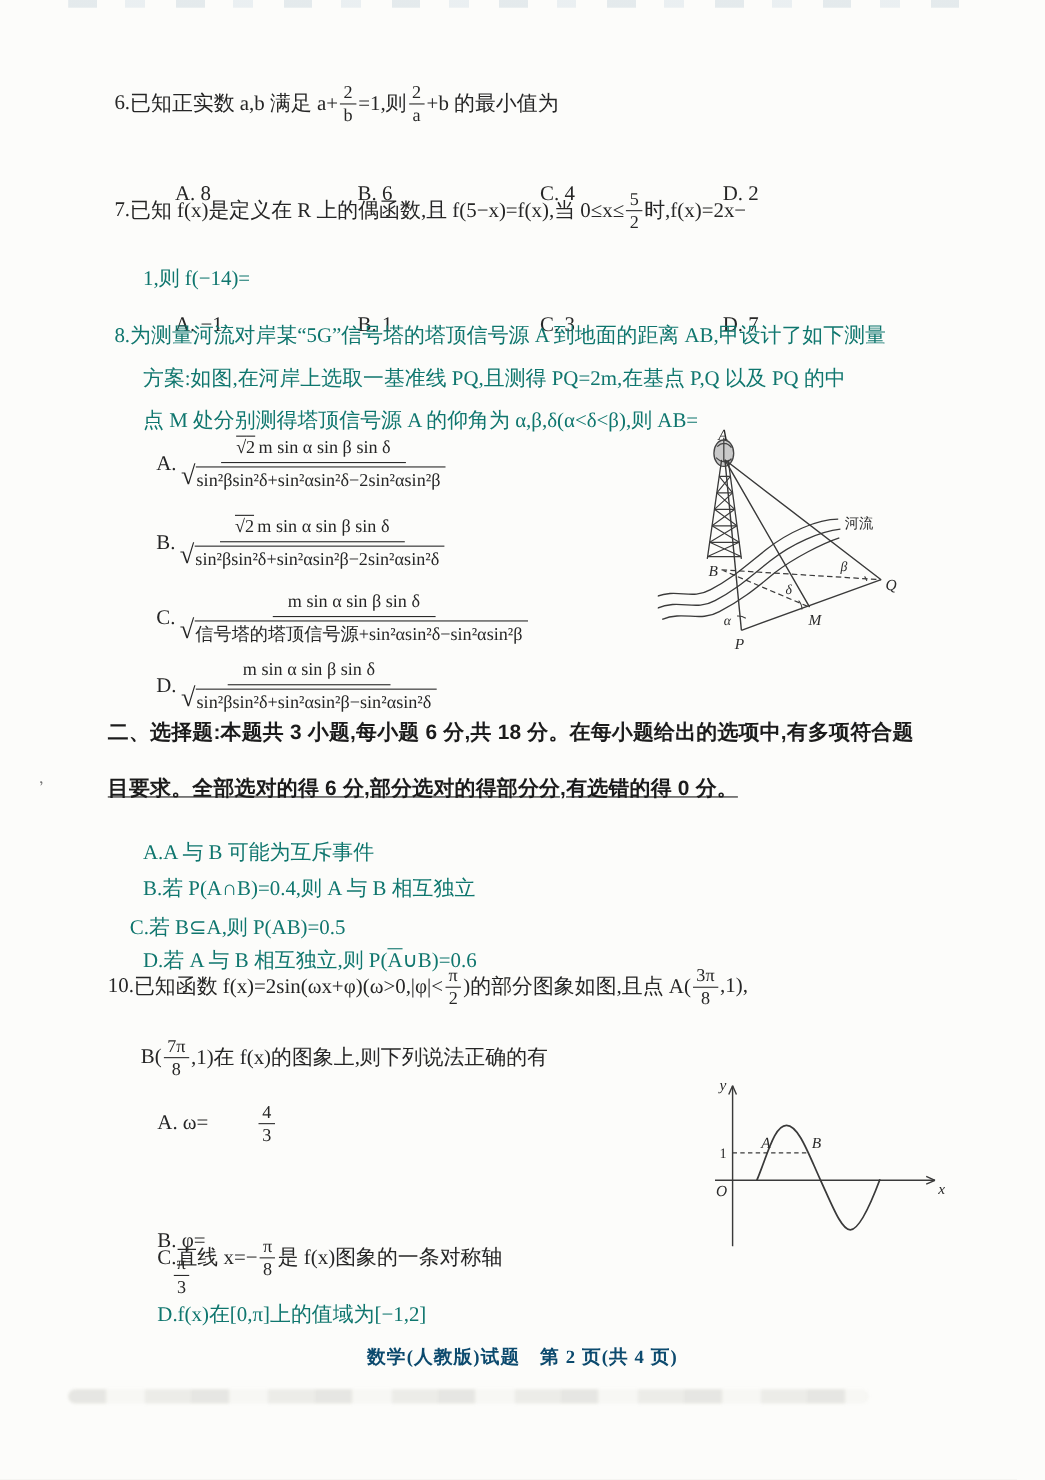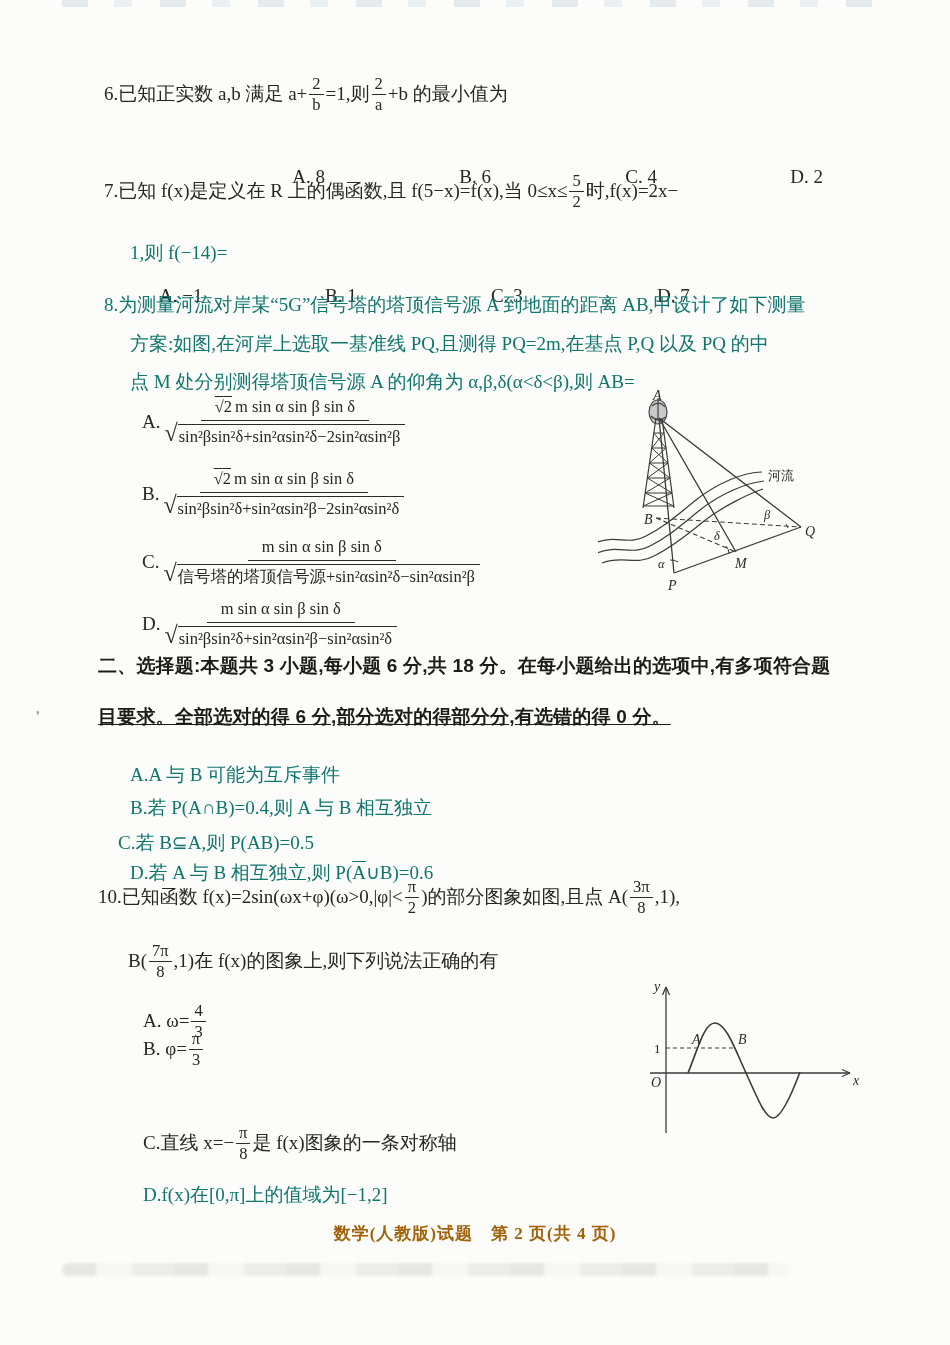--- a/index.html
+++ b/index.html
@@ -20,21 +20,21 @@
   .bf-den{display:flex;align-items:flex-start;padding-top:3px;white-space:pre;}
   .rad-sign{font-size:24px;line-height:.9;transform:translateY(-1px);}
   .radicand{border-top:1.4px solid #2a2a2a;padding:3px 5px 0 1px;}
   .sq2{text-decoration:overline;margin-right:3px;}
   .sq2::before{content:"√";}
   .sq2:empty{display:none;}
   .ov{text-decoration:overline;}
   .optrow{position:absolute;white-space:pre;font-size:19px;}
   .optrow span{display:inline-block;width:166px;}
   .footer{position:absolute;top:1222px;left:0;width:100%;text-align:center;
-          font-size:17px;font-weight:bold;color:#a16207;letter-spacing:1px;}
+          font-size:17px;font-weight:bold;color:#0c4a6e;letter-spacing:1px;}
   .top-noise{position:absolute;top:0;left:62px;width:828px;height:7px;opacity:.85;
     background:repeating-linear-gradient(90deg,#e0e7ea 0 26px,transparent 26px 52px,#e7edf0 52px 70px,transparent 70px 98px);}
   .bottom-smudge{position:absolute;top:1263px;left:62px;width:728px;height:13px;border-radius:7px;
     background:repeating-linear-gradient(90deg,rgba(145,145,132,.20) 0 34px,rgba(185,185,172,.08) 34px 70px,rgba(155,155,142,.16) 70px 112px);
     filter:blur(1.6px);}
   .stray-mark{position:absolute;top:708px;left:36px;font-size:15px;color:#6f6f6f;transform:rotate(-12deg);}
   svg text{font-family:"Liberation Serif", serif;}
   .svg-var{font-style:italic;font-size:14px;fill:#2a2a2a;}
   .svg-greek{font-style:italic;font-size:12.5px;fill:#2a2a2a;}
   .svg-cjk{font-size:13px;fill:#2a2a2a;}
@@ -43,21 +43,21 @@
 <body>
 
 <div class="page">
 
   <div class="top-noise"></div>
   <div class="stray-mark">ʼ</div>
 
   <div class="flexline" style="top:75px;left:104px;">
     <span>6.</span><span>已知正实数 a,b 满足 a+</span><span class="frac"><span class="fn">2</span><span class="fd">b</span></span><span>=1,则</span><span class="frac"><span class="fn">2</span><span class="fd">a</span></span><span>+b 的最小值为</span>
   </div>
-  <div class="optrow" style="top:144px;left:140px;text-align:right;">
+  <div class="optrow" style="top:144px;left:140px;">
     <span>A. 8</span><span>B. 6</span><span>C. 4</span><span>D. 2</span>
   </div>
 
   <div class="flexline" style="top:172px;left:104px;">
     <span>7.</span><span>已知 f(x)是定义在 R 上的偶函数,且 f(5−x)=f(x),当 0≤x≤</span><span class="frac"><span class="fn">5</span><span class="fd">2</span></span><span>时,f(x)=2x−</span>
   </div>
   <div class="line" style="top:240px;left:130px;">1,则 f(−14)=</div>
   <div class="optrow" style="top:263px;left:140px;">
     <span>A. −1</span><span>B. 1</span><span>C. 3</span><span>D. 7</span>
   </div>
@@ -137,24 +137,24 @@
   <div class="line" style="top:795px;left:130px;">B.若 P(A∩B)=0.4,则 A 与 B 相互独立</div>
   <div class="line" style="top:830px;left:118px;">C.若 B⊆A,则 P(AB)=0.5</div>
   <div class="line" style="top:860px;left:130px;"><span>D.若 A 与 B 相互独立,则 P(</span><span class="ov">A</span><span>∪B)=0.6</span></div>
 
   <div class="flexline" style="top:878px;left:98px;">
     <span>10.</span><span>已知函数 f(x)=2sin(ωx+φ)(ω&gt;0,|φ|&lt;</span><span class="frac"><span class="fn">π</span><span class="fd">2</span></span><span>)的部分图象如图,且点 A(</span><span class="frac"><span class="fn">3π</span><span class="fd">8</span></span><span>,1),</span>
   </div>
   <div class="flexline" style="top:942px;left:128px;">
     <span>B(</span><span class="frac"><span class="fn">7π</span><span class="fd">8</span></span><span>,1)在 f(x)的图象上,则下列说法正确的有</span>
   </div>
-  <div class="flexline" style="top:1002px;left:143px;">
+  <div class="flexline" style="top:1002px;left:143px;gap:44px;">
     <span>A. ω=</span><span class="frac"><span class="fn">4</span><span class="fd">3</span></span>
   </div>
-  <div class="flexline" style="top:1030px;left:143px;">
+  <div class="flexline" style="top:1118px;left:143px;flex-direction:column;">
     <span>B. φ=</span><span class="frac"><span class="fn">π</span><span class="fd">3</span></span>
   </div>
   <div class="flexline" style="top:1124px;left:143px;justify-content:space-between;">
     <span>C.直线 x=−</span><span class="frac"><span class="fn">π</span><span class="fd">8</span></span><span>是 f(x)图象的一条对称轴</span>
   </div>
   <div class="line" style="top:1182px;left:143px;">D.f(x)在[0,π]上的值域为[−1,2]</div>
 
   <svg class="abs" style="top:975px;left:642px;" width="232" height="168" viewBox="0 0 232 168">
     <g stroke="#3a3a3a" stroke-width="1.3" fill="none">
       <path d="M24,158 L24,12"></path>

